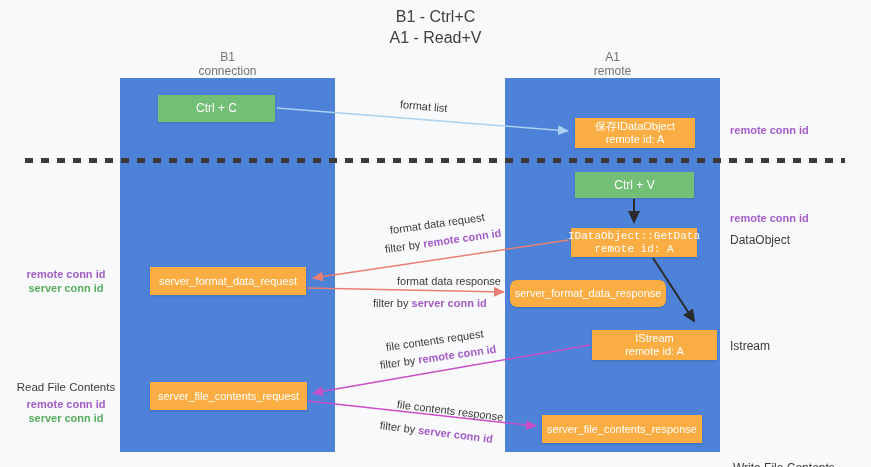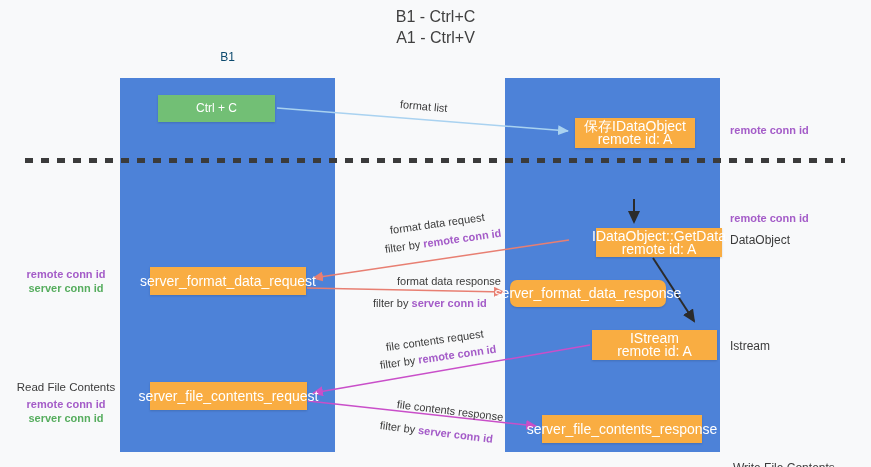--- a/index.html
+++ b/index.html
@@ -27,39 +27,39 @@
     padding-left:30px;
   }
   .title{
     position:absolute;left:0;top:6px;width:871px;
     text-align:center;color:#404040;
     font-size:16px;line-height:21px;
     z-index:5;
   }
   .lane-header{
     position:absolute;top:50px;width:215px;
-    text-align:center;color:#0c4a6e;
+    text-align:center;color:#737373;
     font-size:12px;line-height:14px;
     z-index:5;
   }
   .lane{
     position:absolute;top:78px;width:215px;height:374px;
     background:var(--lane-fill);
     z-index:1;
   }
   .dashed-line{
     position:absolute;left:25px;top:158px;width:820px;height:5px;
     background:repeating-linear-gradient(90deg,#3b3b3b 0 8px,transparent 8px 16px);
     z-index:2;
   }
   svg.arrows{position:absolute;left:0;top:0;z-index:3;pointer-events:none;}
   .node{
     position:absolute;z-index:4;
     display:flex;flex-direction:column;align-items:center;justify-content:center;
-    color:#fff;font-size:14px;line-height:13px;text-align:center;
+    color:#fff;font-size:11px;line-height:13px;text-align:center;
     box-shadow:0 1px 2px rgba(0,0,0,0.15);
   }
   .node.green{background:var(--node-green);font-size:12px;}
   .node.orange{background:var(--node-orange);}
   .alabel{
     position:absolute;z-index:5;white-space:nowrap;
     font-size:11px;color:var(--text-dark);
     transform-origin:left center;
   }
   .alabel .purple{color:var(--label-purple);font-weight:bold;}
@@ -77,25 +77,30 @@
   .left-group .green{color:var(--label-green);font-weight:bold;}
   .left-group .plain{color:var(--text-dark);font-size:11.5px;}
 </style>
 </head>
 <body>
 
 <div class="canvas">
 
   <div class="title">
     <div>B1 - Ctrl+C</div>
-    <div>A1 - Ctrl+V</div>
+    <div>A1 - Read+V</div>
   </div>
 
   <div class="lane-header" style="left:120px;">
     <div>B1</div>
+    <div>connection</div>
+  </div>
+  <div class="lane-header" style="left:505px;">
+    <div>A1</div>
+    <div>remote</div>
   </div>
 
   <div class="lane" style="left:120px;"></div>
   <div class="lane" style="left:505px;"></div>
 
   <div class="dashed-line"></div>
 
   <svg class="arrows" width="871" height="467" viewBox="0 0 871 467">
     <defs>
       <marker id="m-blue" markerUnits="userSpaceOnUse" markerWidth="12" markerHeight="10" refX="10" refY="5" orient="auto">
@@ -120,22 +125,23 @@
     <line x1="308" y1="401" x2="536" y2="426" style="stroke:var(--arrow-magenta);stroke-width:1.5" marker-end="url(#m-magenta)"></line>
   </svg>
 
   <div class="node green" style="left:158px;top:95px;width:117px;height:27px;">Ctrl + C</div>
 
   <div class="node orange" style="left:575px;top:118px;width:120px;height:30px;">
     <div>保存IDataObject</div>
     <div>remote id: A</div>
   </div>
 
+  <div class="node green" style="left:575px;top:172px;width:119px;height:26px;">Ctrl + V</div>
 
-  <div class="node orange" style="left:596px;top:228px;width:126px;height:29px;">
+  <div class="node orange" style="left:571px;top:228px;width:126px;height:29px;font-family:Liberation Mono, monospace;">
     <div>IDataObject::GetData</div>
     <div>remote id: A</div>
   </div>
 
   <div class="node orange" style="left:150px;top:267px;width:156px;height:28px;text-align:right;">server_format_data_request</div>
 
   <div class="node orange" style="left:510px;top:280px;width:156px;height:27px;border-radius:7px;">server_format_data_response</div>
 
   <div class="node orange" style="left:592px;top:330px;width:125px;height:30px;">
     <div>IStream</div>

